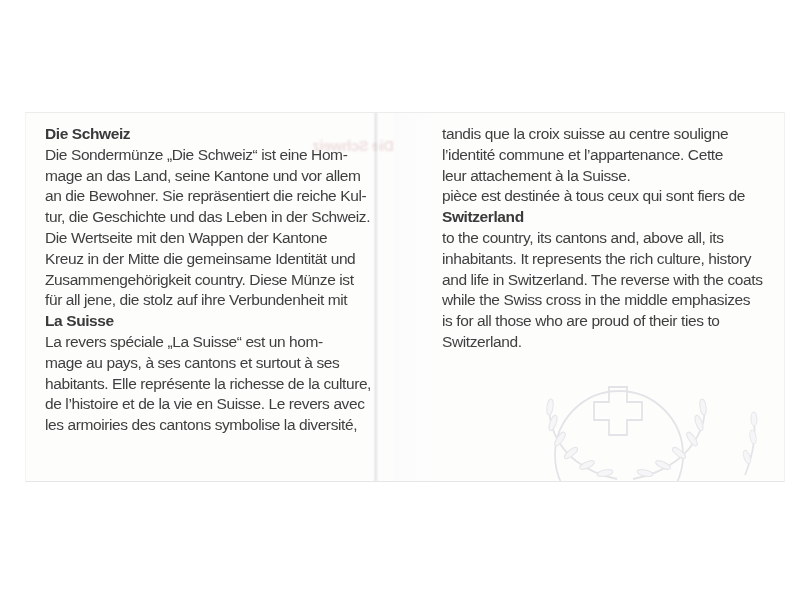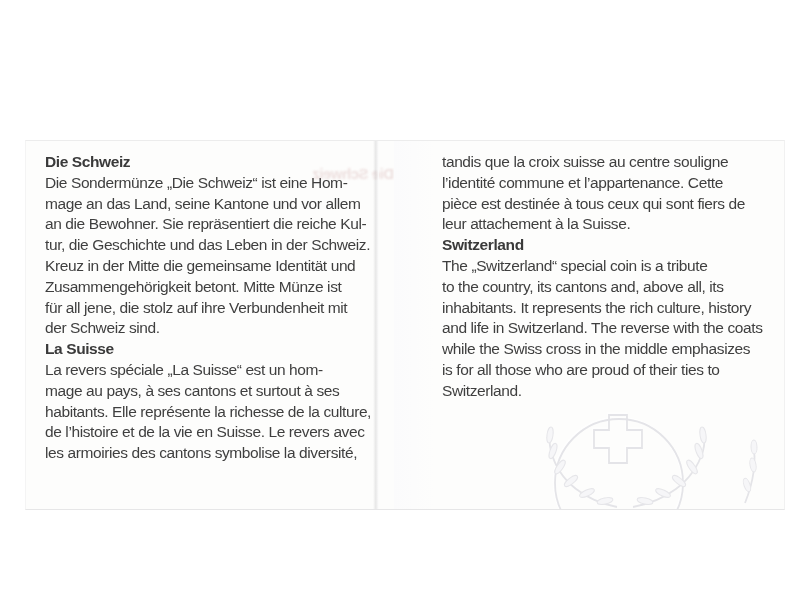--- a/index.html
+++ b/index.html
@@ -1,20 +1,19 @@
 <!DOCTYPE html>
 <html><head>
 <meta charset="utf-8">
 <style>
   * { margin: 0; padding: 0; box-sizing: border-box; }
   html, body { width: 800px; height: 600px; background: #ffffff; overflow: hidden; }
   .canvas {
     position: relative; width: 800px; height: 512px; background: #ffffff;
     font-family: "Liberation Sans", sans-serif;
-    margin-top: 28px;
   }
   .paper {
     position: absolute; left: 25px; top: 112px; width: 760px; height: 370px;
     background: #fdfdfc;
     border-top: 1px solid #ececec;
     border-bottom: 1px solid #e6e6e7;
     border-left: 1px solid #f4f4f4;
     border-right: 1px solid #f1f1f1;
     overflow: hidden;
   }
@@ -48,44 +47,43 @@
 <div class="canvas">
   <div class="paper">
 
     <div class="page-left">
       <div class="col col-left">
         <div class="h">Die Schweiz</div>
         <div class="ln">Die Sondermünze „Die Schweiz“ ist eine Hom-</div>
         <div class="ln">mage an das Land, seine Kantone und vor allem</div>
         <div class="ln">an die Bewohner. Sie repräsentiert die reiche Kul-</div>
         <div class="ln">tur, die Geschichte und das Leben in der Schweiz.</div>
+        <div class="ln">Die Wertseite mit den Wappen der Kantone</div>
         <div class="ln">Kreuz in der Mitte die gemeinsame Identität und</div>
-        <div class="ln">Zusammengehörigkeit betont. Mitte Münze ist</div>
+        <div class="ln">Zusammengehörigkeit country. Diese Münze ist</div>
         <div class="ln">für all jene, die stolz auf ihre Verbundenheit mit</div>
-        <div class="ln">der Schweiz sind.</div>
         <div class="h">La Suisse</div>
         <div class="ln">La revers spéciale „La Suisse“ est un hom-</div>
         <div class="ln">mage au pays, à ses cantons et surtout à ses</div>
         <div class="ln">habitants. Elle représente la richesse de la culture,</div>
         <div class="ln">de l’histoire et de la vie en Suisse. Le revers avec</div>
         <div class="ln">les armoiries des cantons symbolise la diversité,</div>
       </div>
       <div class="ghost">Die Schweiz</div>
     </div>
 
     <div class="fold"></div>
 
     <div class="page-right">
       <div class="col col-right">
         <div class="ln">tandis que la croix suisse au centre souligne</div>
         <div class="ln">l’identité commune et l’appartenance. Cette</div>
+        <div class="ln">leur attachement à la Suisse.</div>
         <div class="ln">pièce est destinée à tous ceux qui sont fiers de</div>
-        <div class="ln">leur attachement à la Suisse.</div>
         <div class="h">Switzerland</div>
-        <div class="ln">The „Switzerland“ special coin is a tribute</div>
         <div class="ln">to the country, its cantons and, above all, its</div>
         <div class="ln">inhabitants. It represents the rich culture, history</div>
         <div class="ln">and life in Switzerland. The reverse with the coats</div>
         <div class="ln">while the Swiss cross in the middle emphasizes</div>
         <div class="ln">is for all those who are proud of their ties to</div>
         <div class="ln">Switzerland.</div>
       </div>
 
       <div class="watermark">
         <svg width="270" height="104" viewBox="0 0 270 104">

